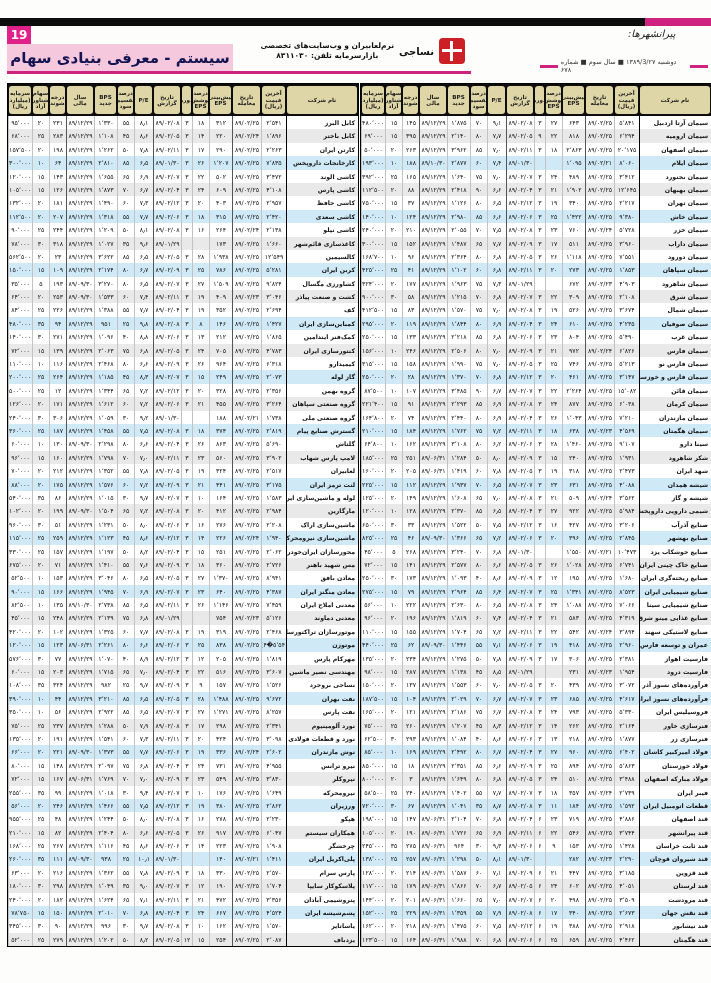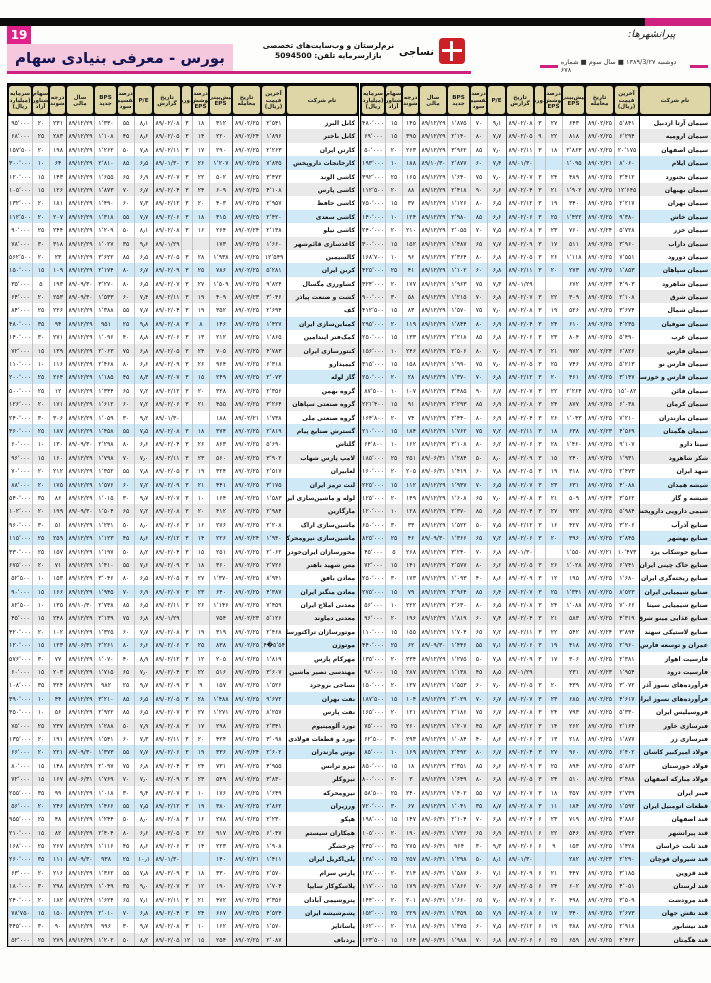--- a/index.html
+++ b/index.html
@@ -44,30 +44,30 @@
 </style>
 </head>
 <body>
 
 <div class="abs topbar"></div>
 <div class="abs topbar-accent"></div>
 <div class="abs section-label">پیرانشهر‌ها:</div>
 <div class="abs pageno">19</div>
 
 <div class="abs titleband">
-  <span>بورس - معرفی بنیادی سهام</span>
+  <span>سیستم - معرفی بنیادی سهام</span>
 </div>
 <div class="abs rule-magenta"></div>
 
 <div class="abs ad">
   <div class="ad-logo"></div>
   <div class="ad-brand">نساجی</div>
   <div class="ad-text">
-    <div>نرم‌لرستان و وب‌سایت‌های تخصصی</div>
-    <div>بازارسرمایه  تلفن: 5094500</div>
+    <div>نرم‌لعابیران و وب‌سایت‌های تخصصی</div>
+    <div>بازارسرمایه  تلفن: ۸۳۱۱۰۳۰</div>
   </div>
 </div>
 
 <div class="abs dateline">
   <span class="dash"></span>
   <span>دوشنبه ۱۳۸۹/3/۲۷ ■ سال سوم ■ شماره ۶۷۸</span>
   <span class="dash"></span>
 </div>
 
 <div id="tbl-right" class="stock-table t-right">

